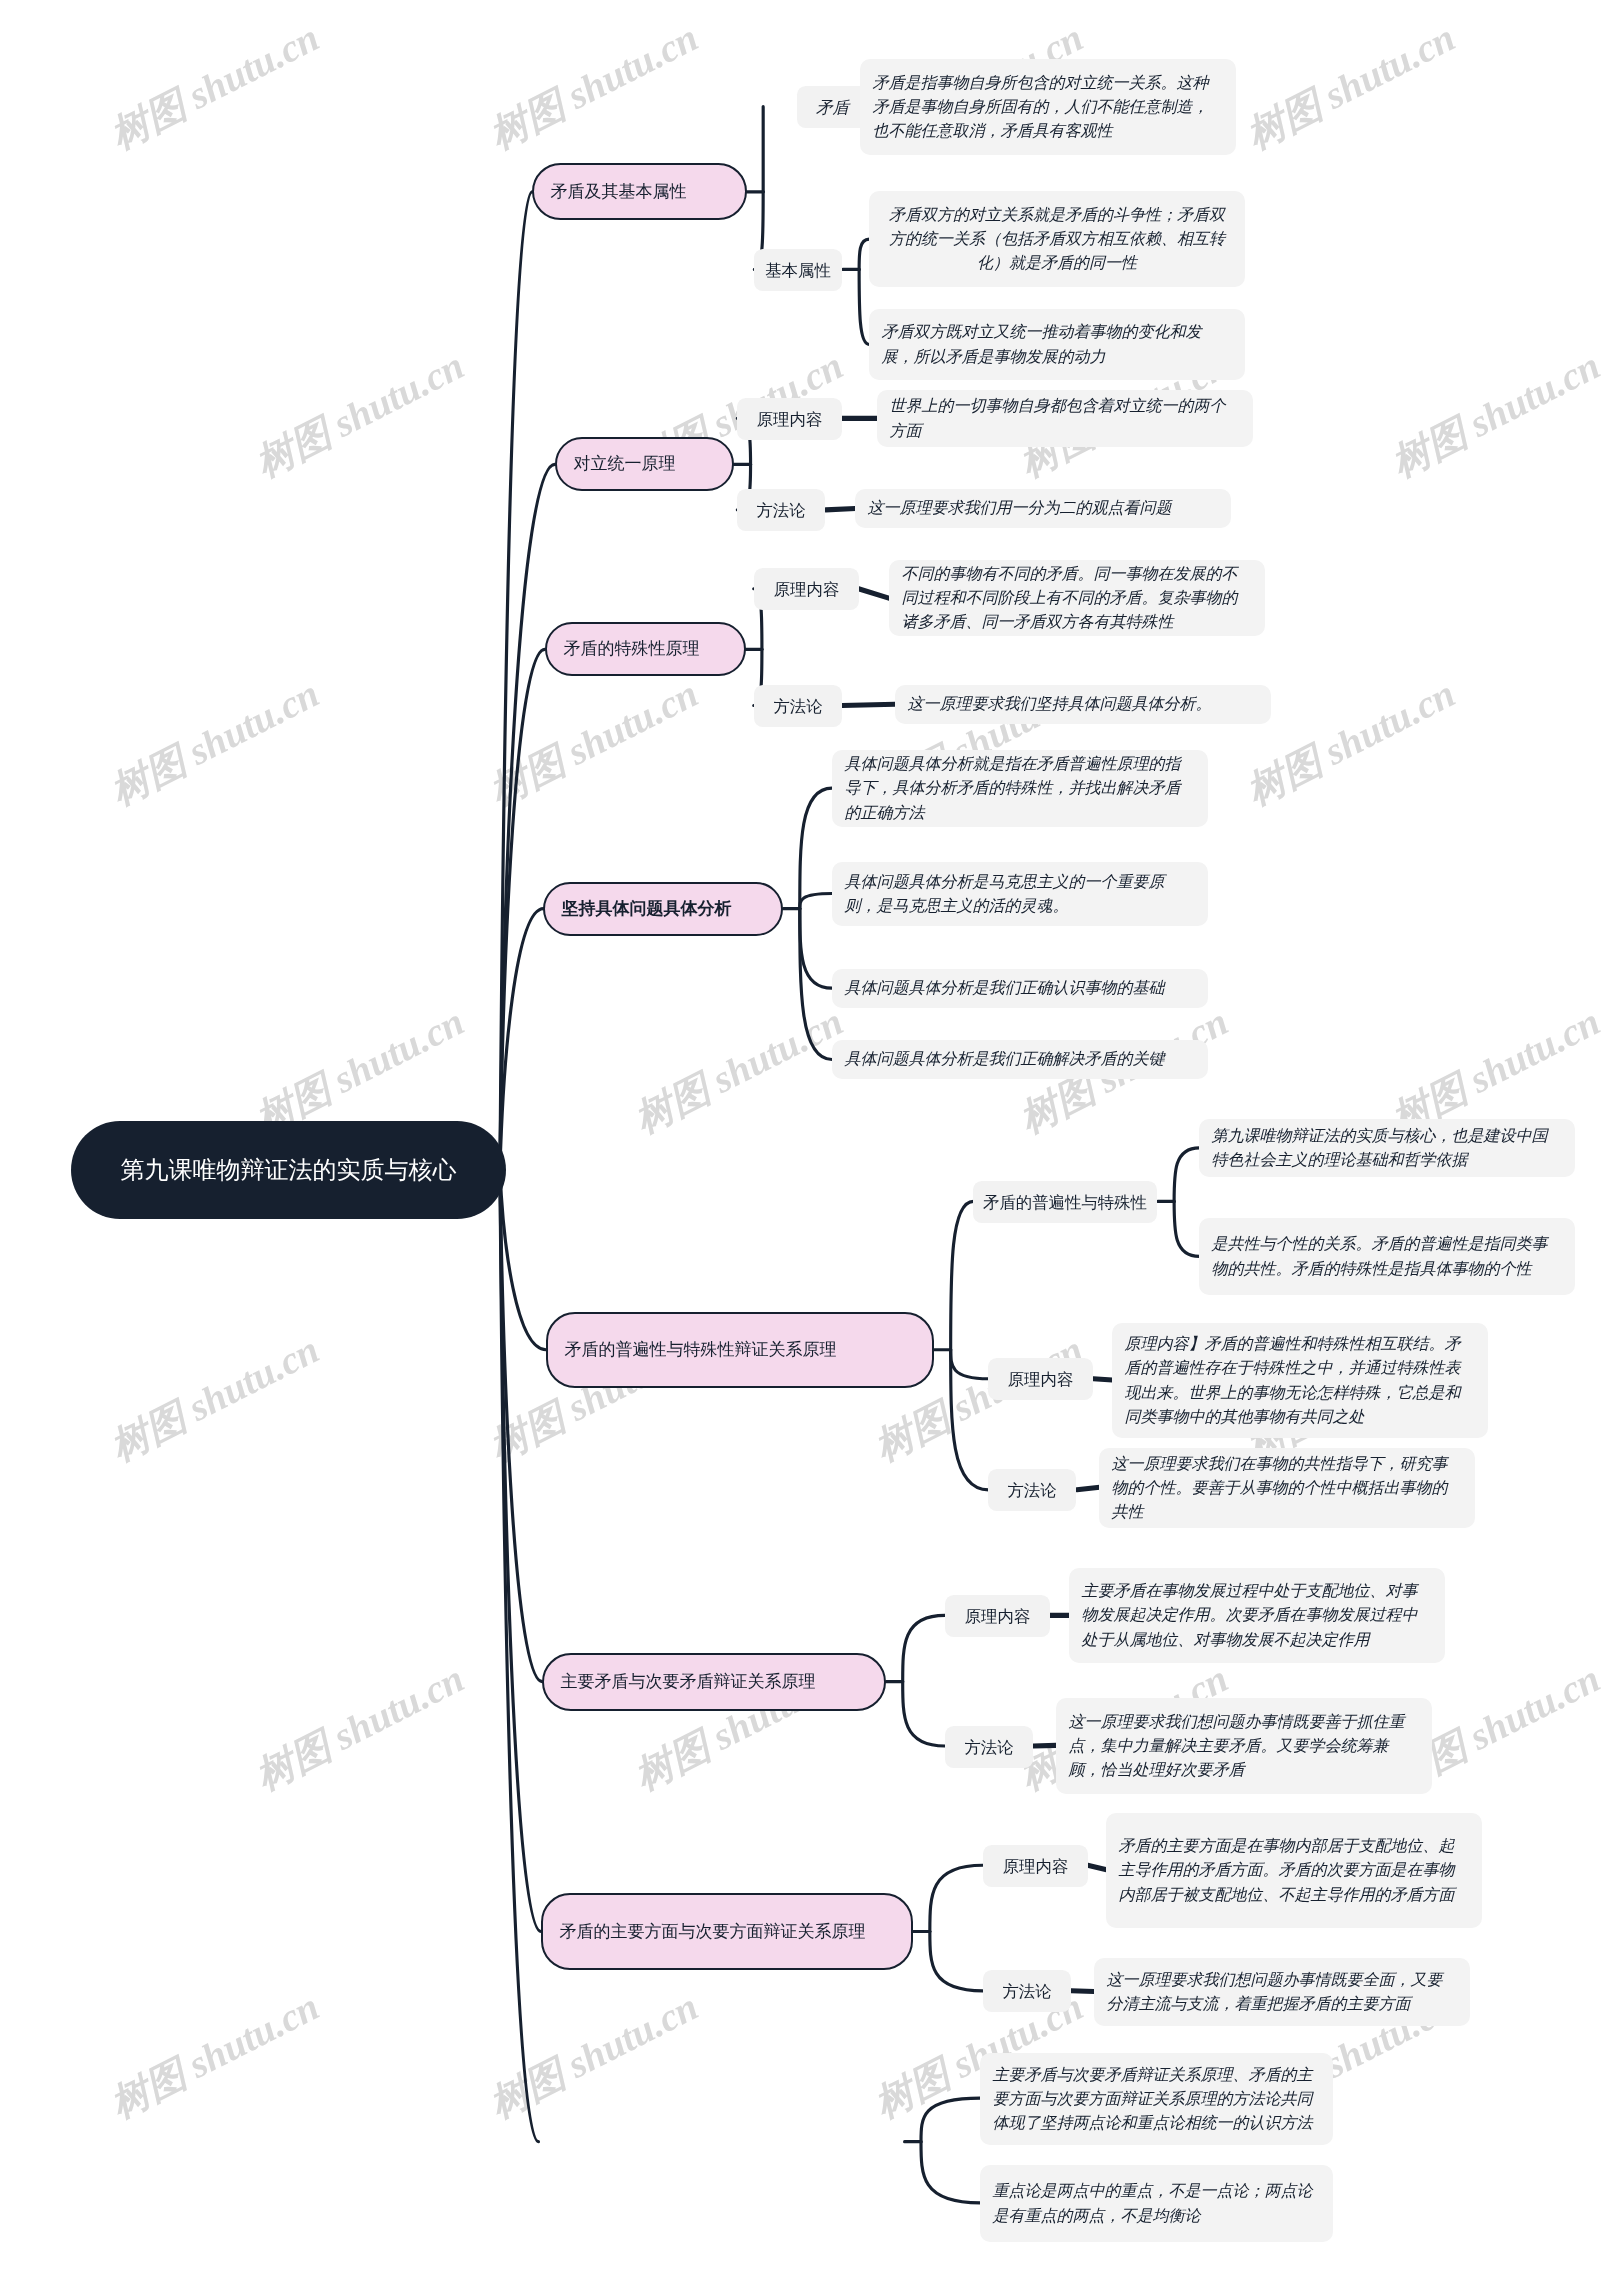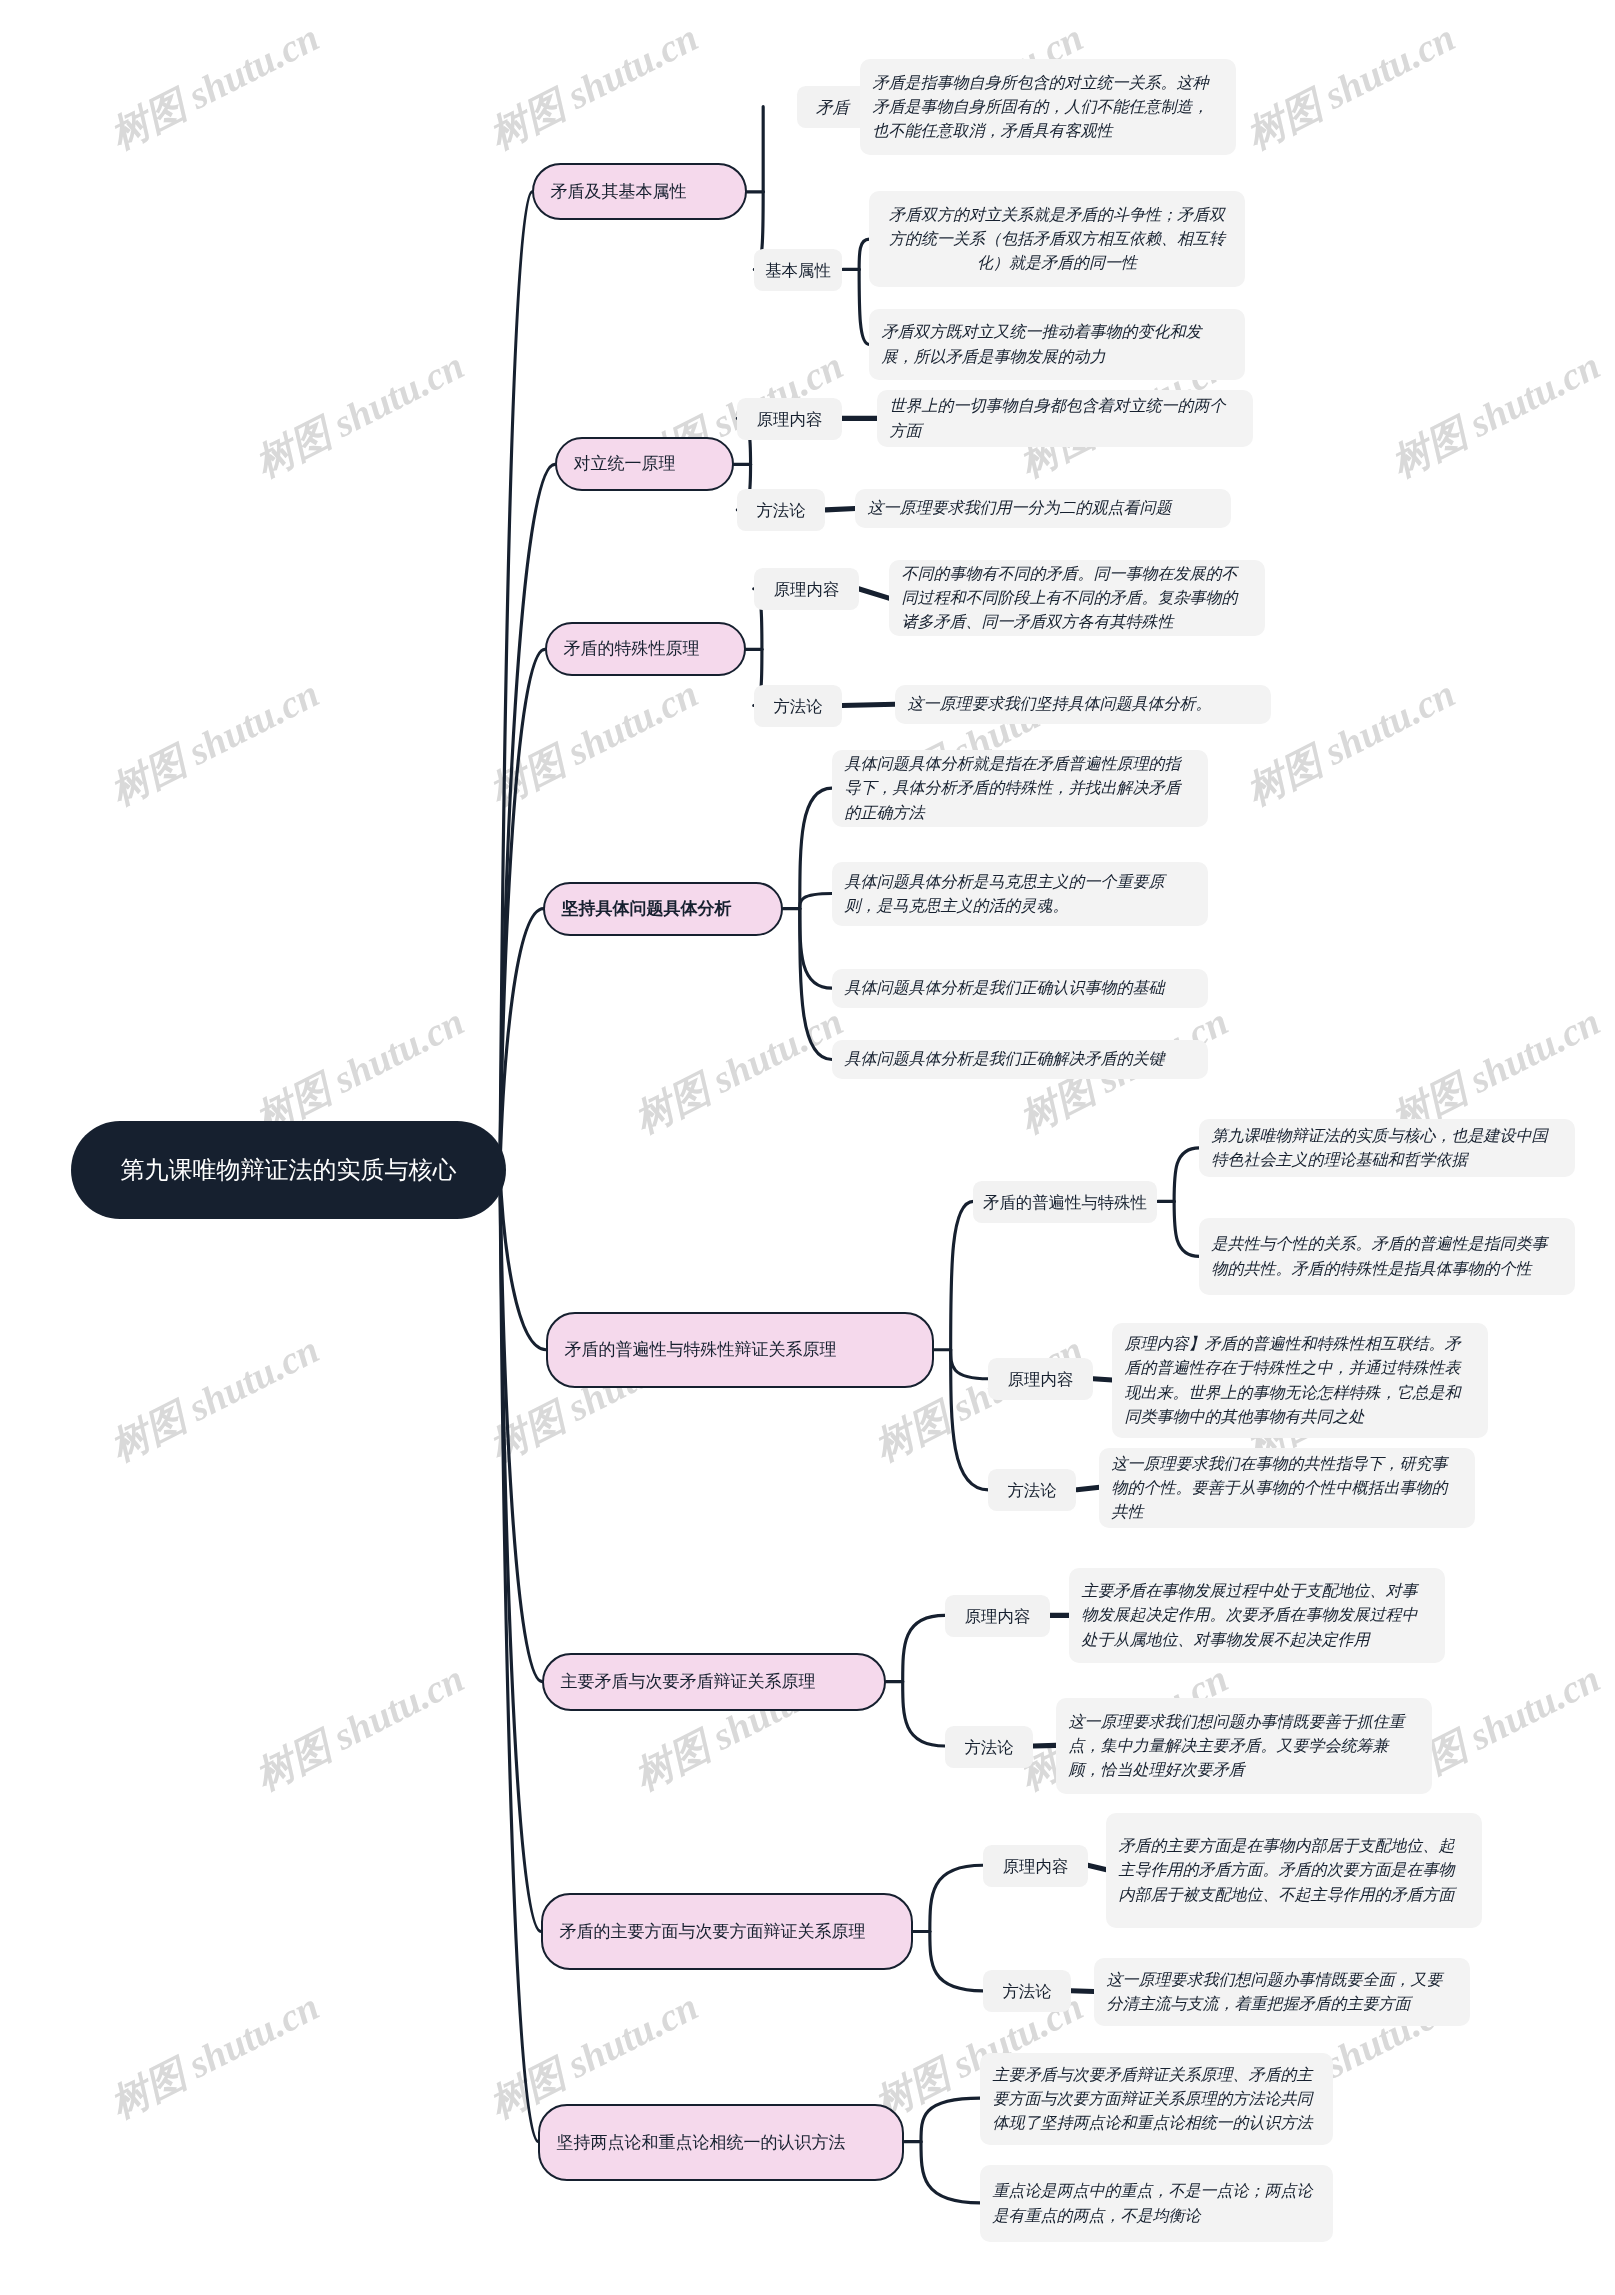--- a/index.html
+++ b/index.html
@@ -207,21 +207,18 @@
   <div class="node topic" style="left:541px; top:1893px; width:372px; height:77px;">
     <span>矛盾的主要方面与次要方面辩证关系原理</span>
   </div>
 
   <div class="node sub" style="left:983px; top:1845px; width:105px; height:42px;">原理内容</div>
   <div class="node leaf" style="left:1106px; top:1813px; width:376px; height:115px;">矛盾的主要方面是在事物内部居于支配地位、起主导作用的矛盾方面。矛盾的次要方面是在事物内部居于被支配地位、不起主导作用的矛盾方面</div>
 
   <div class="node sub" style="left:983px; top:1970px; width:88px; height:42px;">方法论</div>
   <div class="node leaf" style="left:1094px; top:1958px; width:376px; height:68px;">这一原理要求我们想问题办事情既要全面，又要分清主流与支流，着重把握矛盾的主要方面</div>
 
-  <div class="node topic" style="left:538px; top:2104px; width:366px; height:77px;">
-    <span>坚持两点论和重点论相统一的认识方法</span>
-  </div>
 
   <div class="node leaf" style="left:980px; top:2165px; width:353px; height:77px;">重点论是两点中的重点，不是一点论；两点论是有重点的两点，不是均衡论</div>
   <div class="node leaf" style="left:980px; top:2053px; width:353px; height:92px;">主要矛盾与次要矛盾辩证关系原理、矛盾的主要方面与次要方面辩证关系原理的方法论共同体现了坚持两点论和重点论相统一的认识方法</div>
 
 </div>
 
 
 </body></html>

